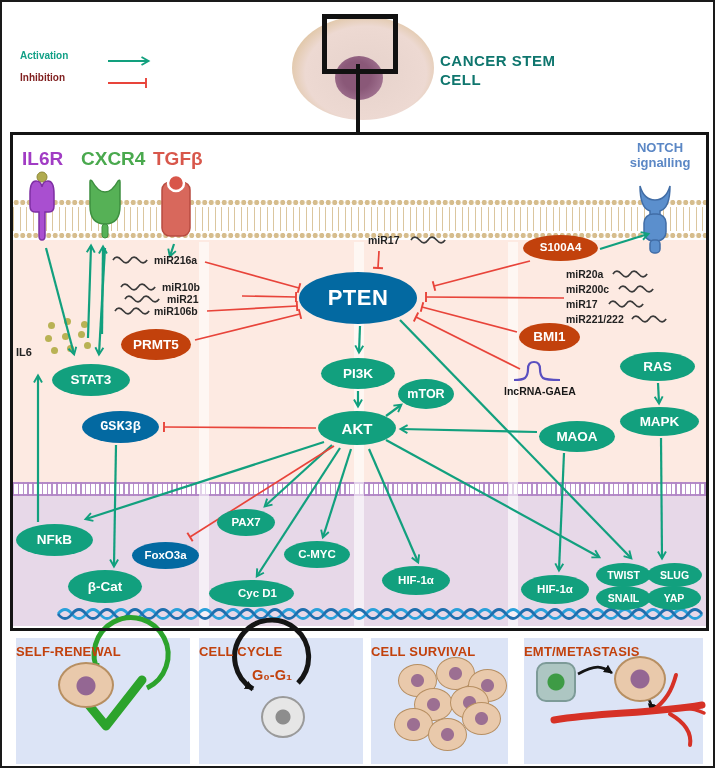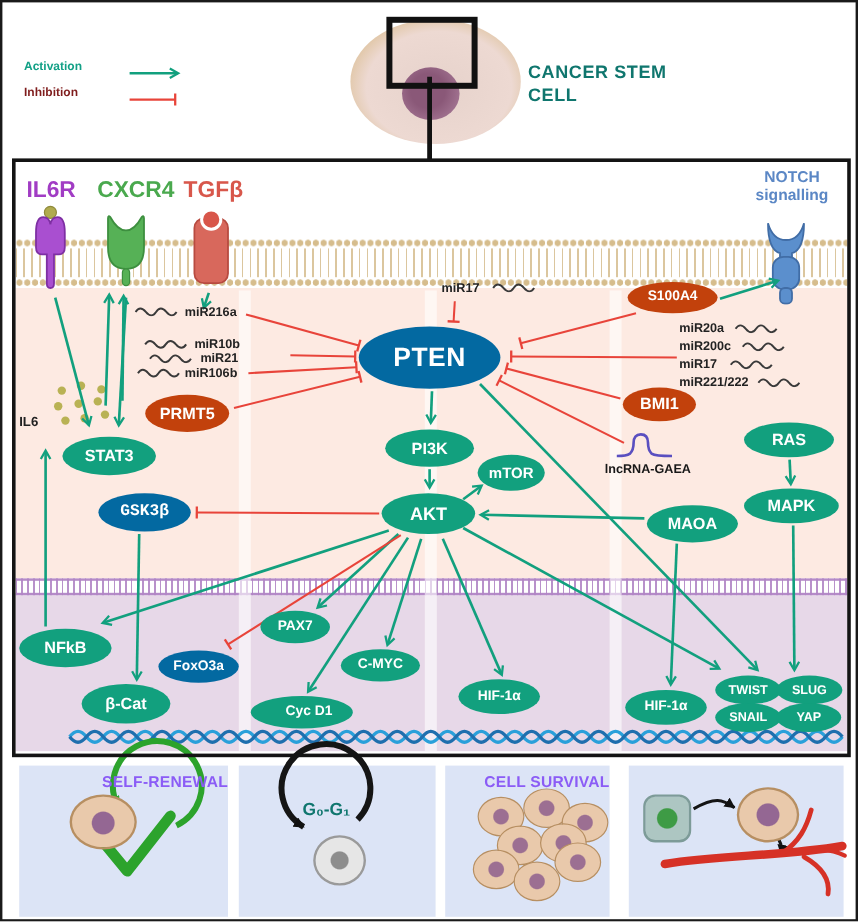--- a/index.html
+++ b/index.html
@@ -30,34 +30,34 @@
   .n{position:absolute;border-radius:50%;display:flex;align-items:center;justify-content:center;
      color:#fff;font-weight:bold;font-size:13.5px;z-index:3;text-align:center;line-height:1;}
   .t{background:#12a07e;} .r{background:#0369a1;} .g{background:#c2410c;}
   .sm{font-size:11.5px;} .xs{font-size:10.5px;}
   #node-pten{font-size:22px;letter-spacing:.5px;}
   
   .mir{position:absolute;font-size:10.5px;font-weight:bold;color:#222;z-index:3;white-space:nowrap;}
   .sq{position:absolute;width:38px;height:9px;z-index:3;}
   .rlabel{position:absolute;font-size:19px;font-weight:bold;z-index:3;}
   .legend-txt{position:absolute;font-size:10px;font-weight:bold;z-index:3;}
-  .ptitle{position:absolute;font-weight:bold;font-size:13px;color:#8b5cf6;text-align:right;z-index:3;letter-spacing:.2px;}
+  .ptitle{position:absolute;font-weight:bold;font-size:13px;color:#c2410c;text-align:left;z-index:3;letter-spacing:.2px;}
   .opanel{position:absolute;top:636px;height:126px;background:#dce4f6;z-index:0;}
   .cellbody{position:absolute;border-radius:50%;z-index:3;}
   #overlay{position:absolute;left:0;top:0;z-index:2;pointer-events:none;}
   #csc-label{position:absolute;left:438px;top:50px;width:130px;color:#0f766e;font-weight:bold;
              font-size:15px;line-height:1.25;letter-spacing:.5px;z-index:3;}
   #notch-label{position:absolute;left:608px;top:139px;width:100px;color:#5b87c5;font-weight:bold;
                font-size:13px;text-align:center;line-height:1.15;z-index:3;}
   #il6-label{position:absolute;left:14px;top:344px;font-size:11px;font-weight:bold;color:#222;z-index:3;}
   #il6-dots{position:absolute;left:46px;top:320px;width:7px;height:7px;border-radius:50%;background:#b9b254;z-index:2;
     box-shadow:16px -4px 0 #b9b254,33px -1px 0 #b9b254,-3px 13px 0 #b9b254,14px 11px 0 #b9b254,
                30px 9px 0 #b9b254,3px 25px 0 #b9b254,19px 23px 0 #b9b254,36px 20px 0 #b9b254;}
   #lnc-label{position:absolute;left:502px;top:383px;font-size:10.5px;font-weight:bold;color:#181818;z-index:3;}
-  #g0g1{position:absolute;left:250px;top:665px;font-size:14.5px;font-weight:bold;color:#0f766e;z-index:3;}
+  #g0g1{position:absolute;left:250px;top:665px;font-size:14.5px;font-weight:bold;color:#c2410c;z-index:3;}
 </style>
 </head>
 <body>
 
 <div id="stage">
 
   <svg width="0" height="0" style="position:absolute">
       <defs>
     <symbol id="sqg" viewBox="0 0 40 9">
       <path d="M1,5 q4,-6 9,0 t9,0 t9,0 t9,0" fill="none" stroke="#3a3a3a" stroke-width="1.7"></path>
@@ -177,21 +177,23 @@
   <div class="n t xs" style="left:645px;top:584px;width:54px;height:24px;">YAP</div>
   <div class="n g" style="left:119px;top:327px;width:70px;height:31px;">PRMT5</div>
   <div class="n g sm" style="left:521px;top:233px;width:75px;height:26px;">S100A4</div>
   <div class="n g" style="left:517px;top:321px;width:61px;height:28px;">BMI1</div>
 
   <div class="opanel" style="left:14px;width:174px;"></div>
   <div class="opanel" style="left:197px;width:164px;"></div>
   <div class="opanel" style="left:369px;width:137px;"></div>
   <div class="opanel" style="left:522px;width:179px;"></div>
   <div class="ptitle" style="left:14px;top:642px;width:174px;">SELF-RENEWAL</div>
+  <div class="ptitle" style="left:197px;top:642px;width:164px;">CELL CYCLE</div>
   <div class="ptitle" style="left:369px;top:642px;width:137px;">CELL SURVIVAL</div>
+  <div class="ptitle" style="left:522px;top:642px;width:179px;">EMT/METASTASIS</div>
   <div id="g0g1">G₀-G₁</div>
 
   <div class="cellbody" style="left:56px;top:660px;width:52px;height:42px;border:2px solid #b78f62;
        background:radial-gradient(circle at 50% 52%, #946793 0 9px, #e9c9ab 10px 100%);"></div>
 
   <div class="cellbody" style="left:259px;top:694px;width:40px;height:38px;border:2px solid #9a9a9a;
        background:radial-gradient(circle at 50% 50%, #8d8d8d 0 7px, #e6e6e6 8px 100%);"></div>
 
   <div class="cellbody" style="left:396px;top:662px;width:37px;height:31px;border:1.5px solid #b78f62;background:radial-gradient(circle at 50% 50%, #9c6f92 0 6px, #e9c9ab 7px 100%);"></div>
   <div class="cellbody" style="left:434px;top:655px;width:37px;height:31px;border:1.5px solid #b78f62;background:radial-gradient(circle at 50% 50%, #9c6f92 0 6px, #e9c9ab 7px 100%);"></div>

